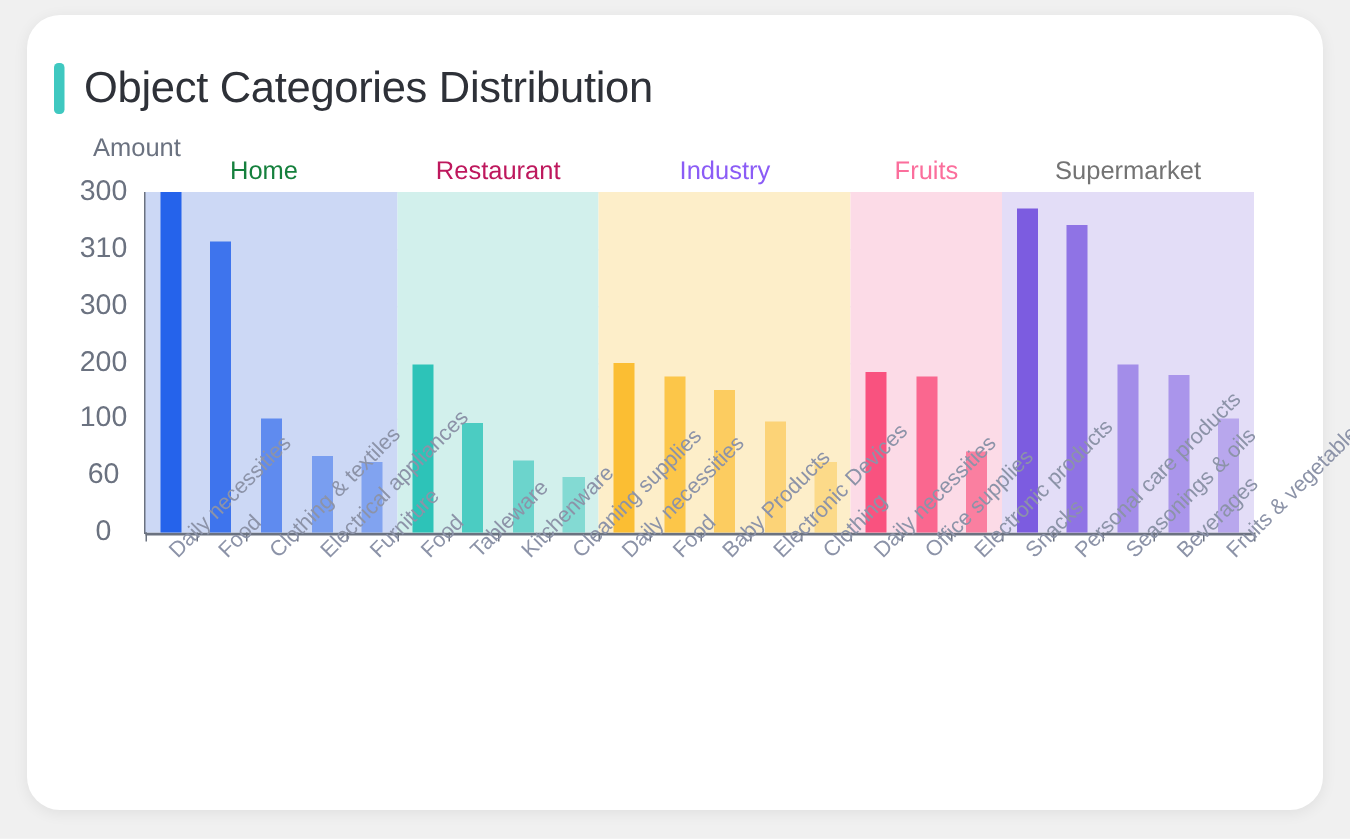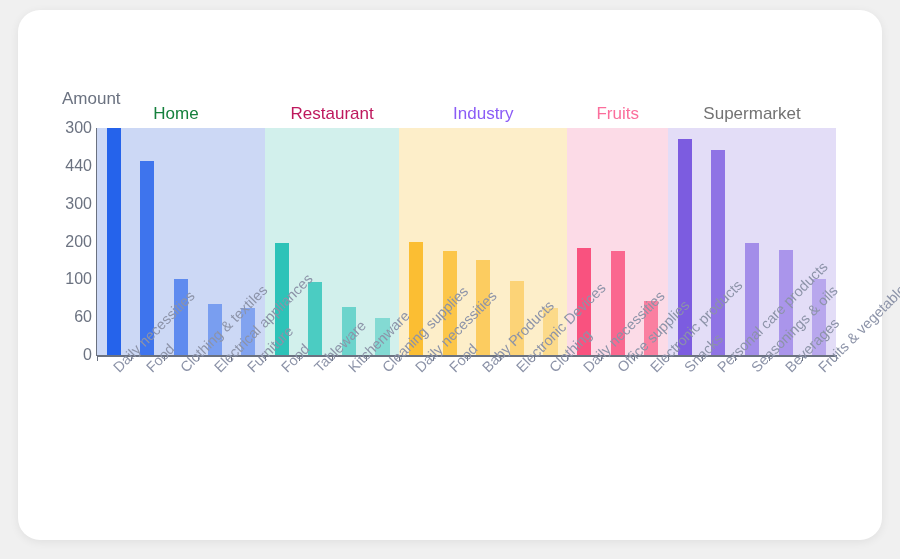--- a/index.html
+++ b/index.html
@@ -42,22 +42,22 @@
   #ylabel {
     position: absolute;
     left: 44px; top: 79px;
     font-size: 17px;
     color: #6b7280;
   }
   .ytick {
     position: absolute;
     right: 0;
     width: 46px;
-    text-align: right;
-    font-size: 16px;
+    text-align: center;
+    font-size: 19px;
     color: #6b7280;
     transform: translateY(-50%);
   }
   #yaxis-area {
     position: absolute;
     left: 24px; top: 0; width: 50px; height: 530px;
   }
   #plot {
     position: absolute;
     left: 79px; top: 118px;
@@ -112,30 +112,34 @@
     transform-origin: left top;
     transform: rotate(-45deg);
     text-align: left;
   }
 </style>
 </head>
 <body>
 
 <div id="card">
 
+  <div id="title-row">
+    <div id="accent-bar"></div>
+    <div id="chart-title">Object Categories Distribution</div>
+  </div>
 
   <div id="plot-wrap">
     <div id="ylabel">Amount</div>
     <div id="yaxis-area">
         <div class="ytick" style="top: 345px;">0</div>
         <div class="ytick" style="top: 307.167px;">60</div>
         <div class="ytick" style="top: 269.333px;">100</div>
         <div class="ytick" style="top: 231.5px;">200</div>
         <div class="ytick" style="top: 193.667px;">300</div>
-        <div class="ytick" style="top: 155.833px;">440</div>
+        <div class="ytick" style="top: 155.833px;">310</div>
         <div class="ytick" style="top: 118px;">300</div>
       </div>
     <div id="yaxis-line"></div>
     <div id="xaxis-line"></div>
     <div id="plot">
         <div class="gridline" style="top: 189.167px;"></div>
         <div class="gridline" style="top: 151.333px;"></div>
         <div class="gridline" style="top: 113.5px;"></div>
         <div class="gridline" style="top: 75.6667px;"></div>
         <div class="gridline" style="top: 37.8333px;"></div>

